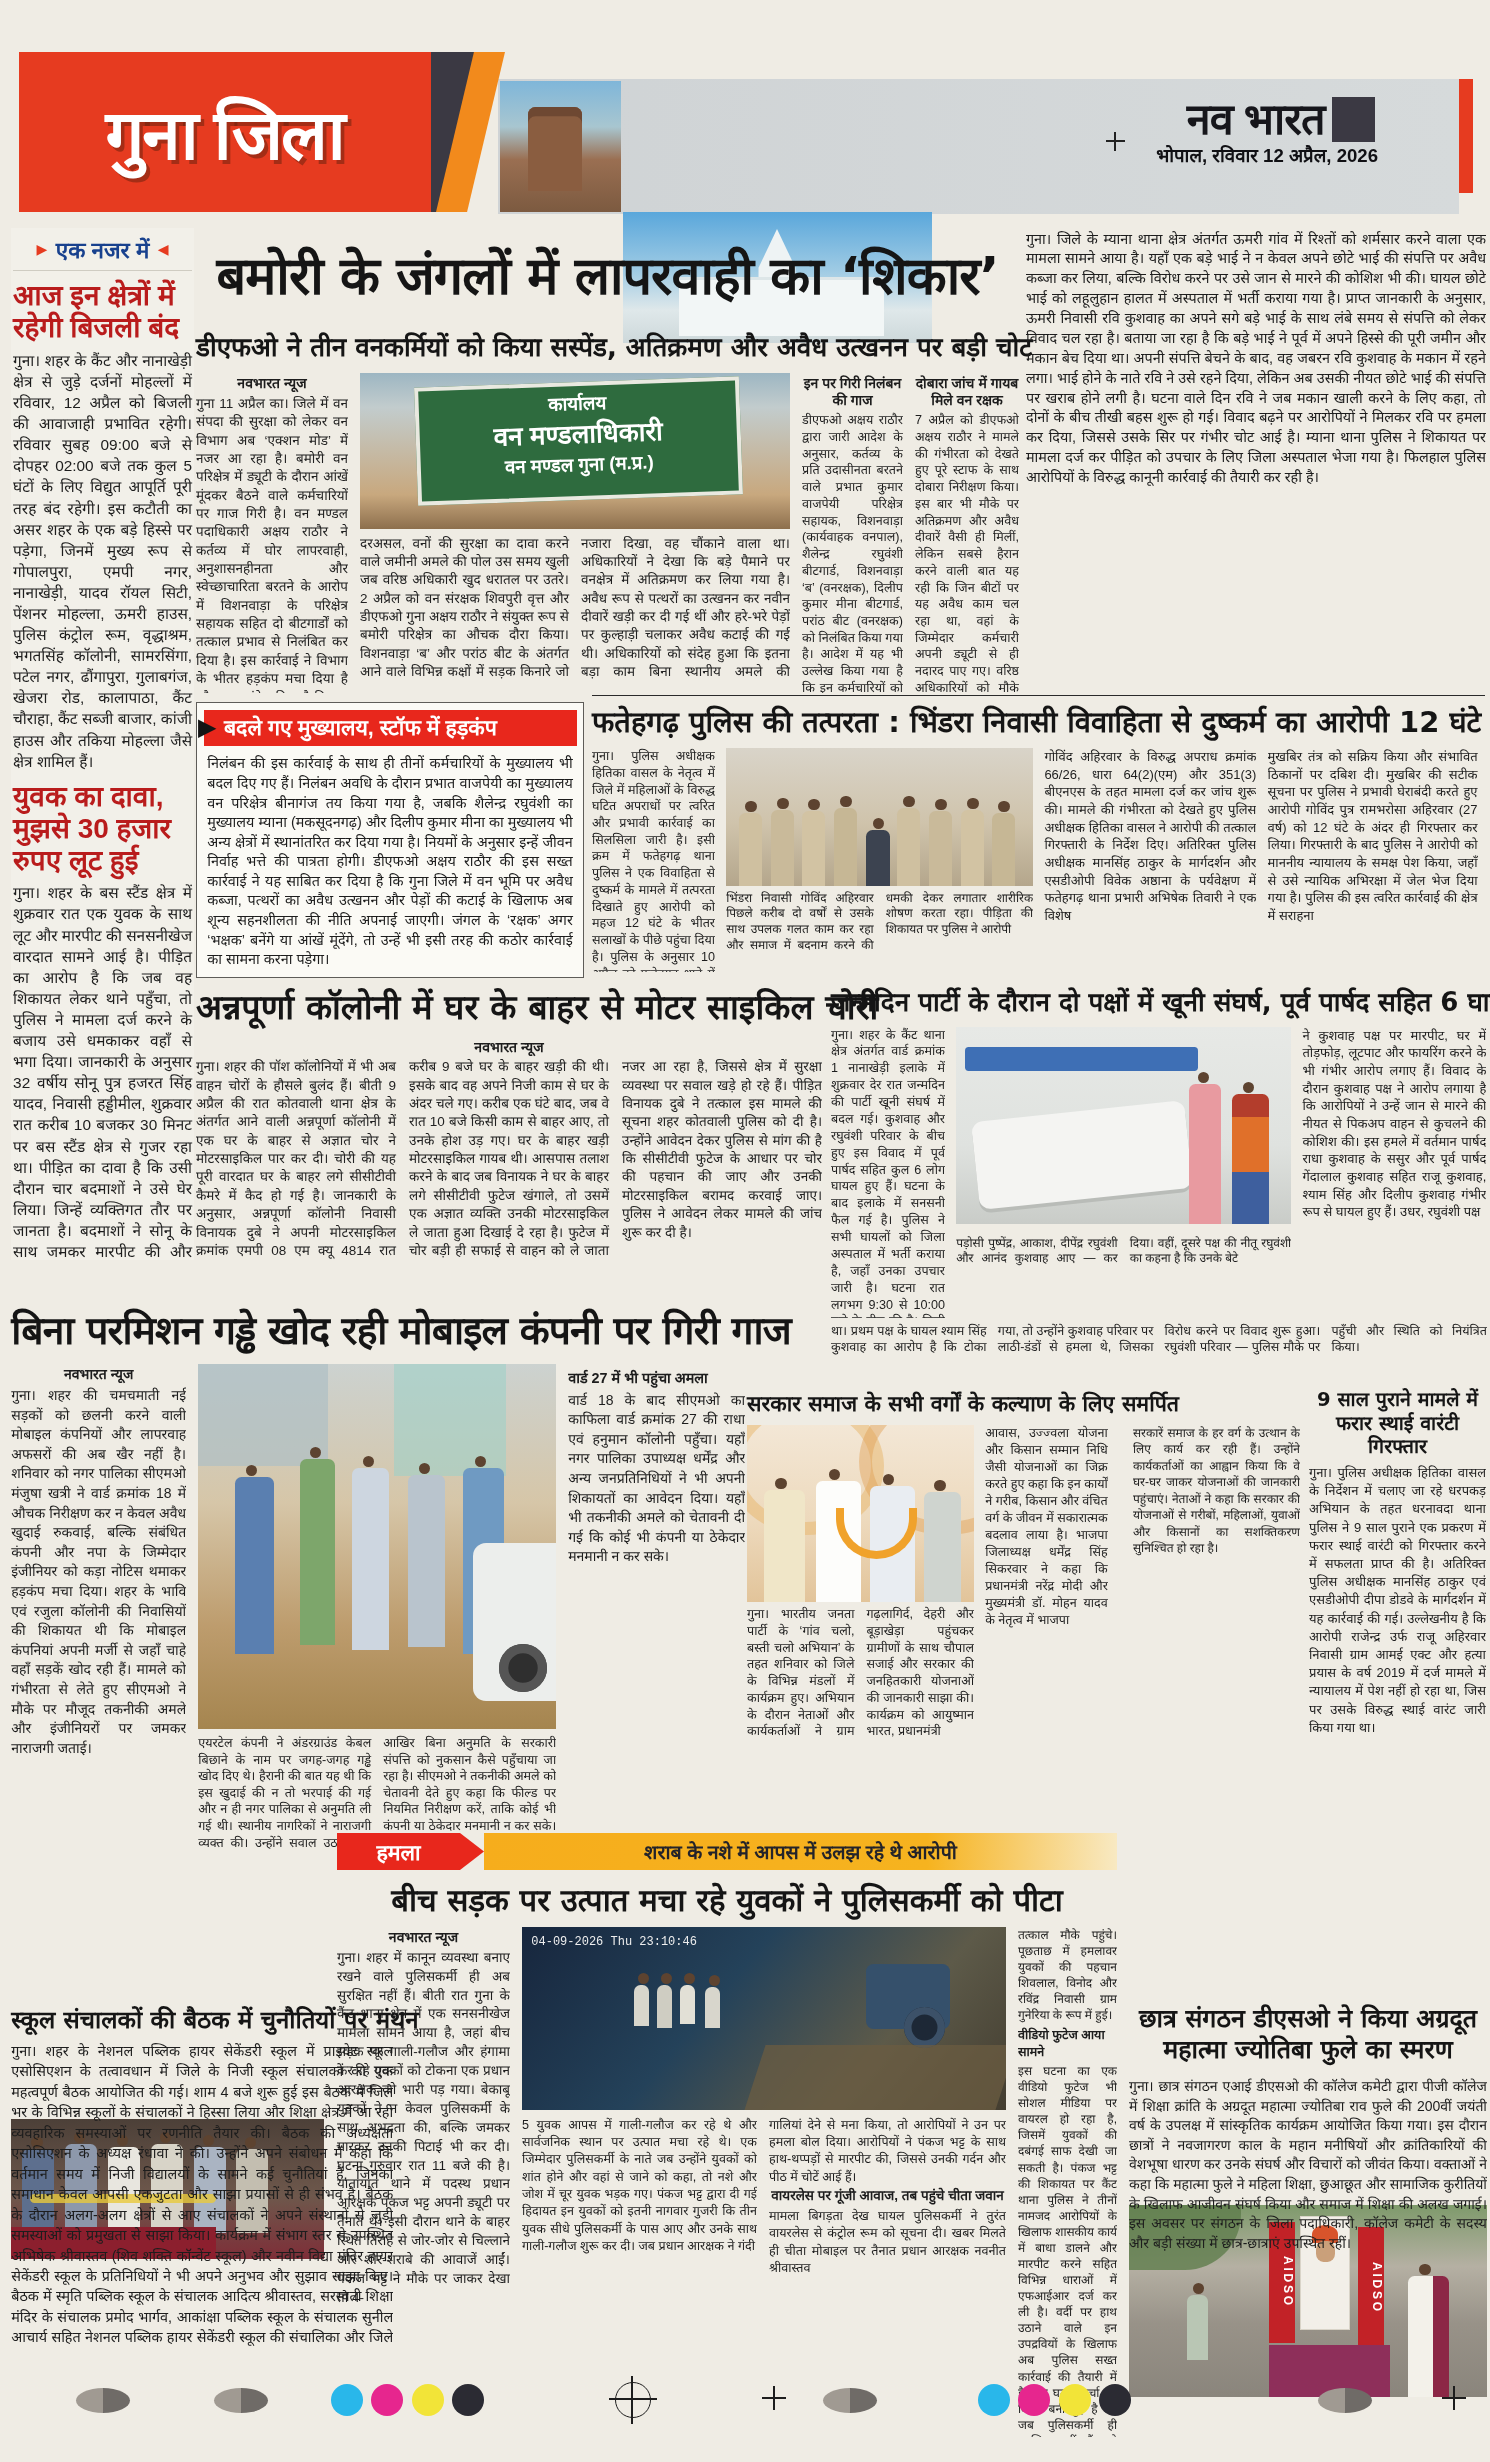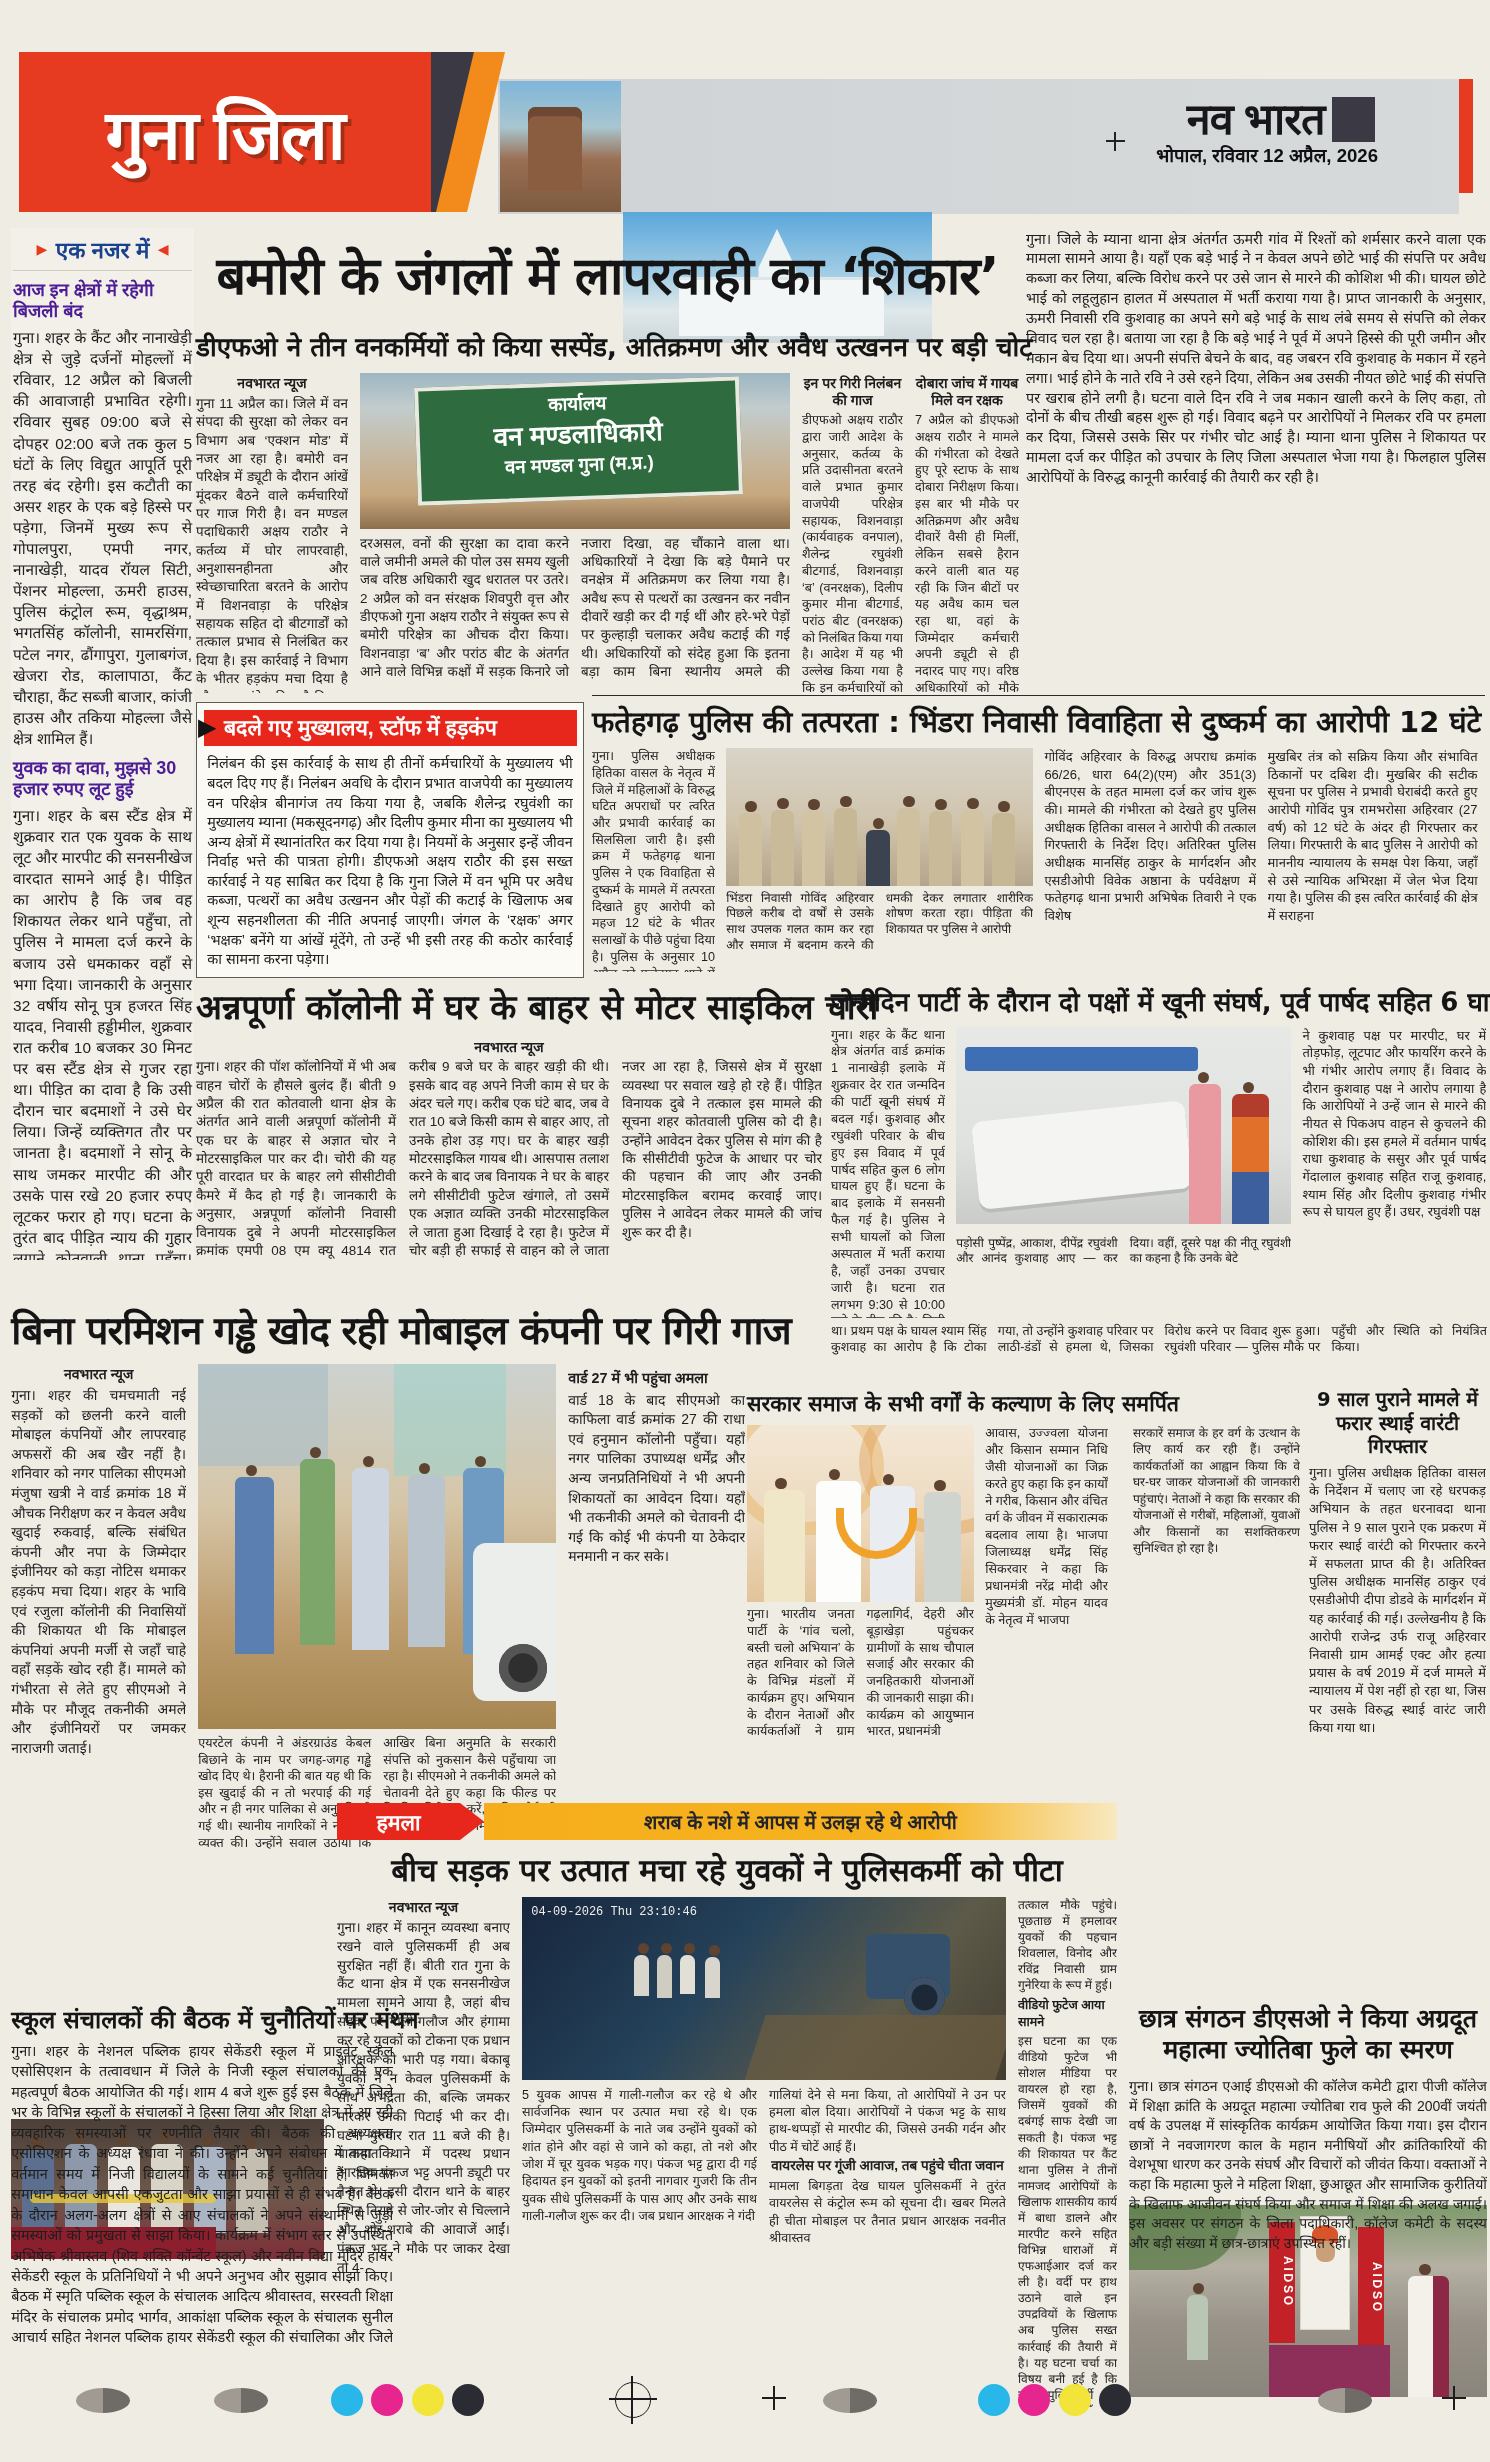--- a/index.html
+++ b/index.html
@@ -22,35 +22,35 @@
   .mh-date{font-size:18.6px;font-weight:700;color:#101014;}
   .mh-bar{left:1459px;top:79px;width:14px;height:114px;background:#e63b20;}
   .plus{width:18.6px;height:18.6px;}
   .plus::before,.plus::after{content:'';position:absolute;background:#222;}
   .plus::before{left:8.4px;top:0;width:1.9px;height:18.6px;}
   .plus::after{left:0;top:8.4px;width:18.6px;height:1.9px;}
   
   .sb{left:11.2px;top:228px;width:179px;height:1032px;background:#f2f0e9;padding:0 1.9px;}
   .sb-head{display:flex;align-items:center;justify-content:center;gap:8.4px;font-size:22.4px;font-weight:800;color:#18418e;padding:5.6px 0;border-bottom:0.9px solid #cfccc2;}
   .sb-arrow{color:#e63b20;font-size:14px;}
-  .sb-title{font-size:18px;line-height:1.14;font-weight:800;color:#4c1d95;margin:9.3px 0 5.6px 0;}
+  .sb-title{font-size:28px;line-height:1.14;font-weight:800;color:#b91c1c;margin:9.3px 0 5.6px 0;}
   .sb-body{font-size:15.4px;line-height:1.37;}
   
   .ph{position:relative;overflow:hidden;background:#b5ad9e;}
   .cap{font-size:12px;line-height:1.3;}
   .c2{column-count:2;column-gap:12px;}
   .c3{column-count:3;column-gap:13px;}
   .c4{column-count:4;column-gap:11.2px;}
   
   .boxart{border:1.9px solid #5e5c58;background:#fbfaf5;}
   .boxart .banner{margin:6.5px;background:#e8271c;color:#fff;font-size:21.4px;font-weight:800;padding:2.8px 9.3px 4.7px 13px;display:flex;align-items:center;gap:7.5px;}
   .boxart .tri{color:#141414;font-size:24px;line-height:1;margin-left:-18.6px;}
   .boxart .bd{padding:1.9px 10.2px 7.5px 10.2px;font-size:14.4px;line-height:1.36;}
   
-  .kick{display:flex;height:37px;}
+  .kick{display:flex;height:37px;margin-top:30px;}
   .kick .lbl{width:123px;background:#e8271c;color:#fff;font-size:21.4px;font-weight:800;display:flex;align-items:center;justify-content:center;}
   .kick .notch{width:24px;background:#e8271c;clip-path:polygon(0 0,100% 50%,0 100%);}
   .kick .strap{flex:1;background:linear-gradient(90deg,#f6ad1c 0%,#f6b31f 70%,#f8e9c2 100%);color:#23232a;font-size:19.6px;font-weight:800;display:flex;align-items:center;justify-content:center;}
   
   .m-oval{width:54px;height:25px;border-radius:50%;background:linear-gradient(90deg,#a09a92 50%,#6f6b67 50%);}
   .m-dots{display:flex;gap:8.4px;}
   .m-dots i{width:32px;height:32px;border-radius:50%;display:block;}
   .m-target{width:34px;height:34px;border:1.9px solid #1d1d1d;border-radius:50%;}
   .m-target::before{content:'';position:absolute;left:-7.5px;top:15px;width:48px;height:1.9px;background:#1d1d1d;}
   .m-target::after{content:'';position:absolute;left:15px;top:-7.5px;width:1.9px;height:48px;background:#1d1d1d;}

